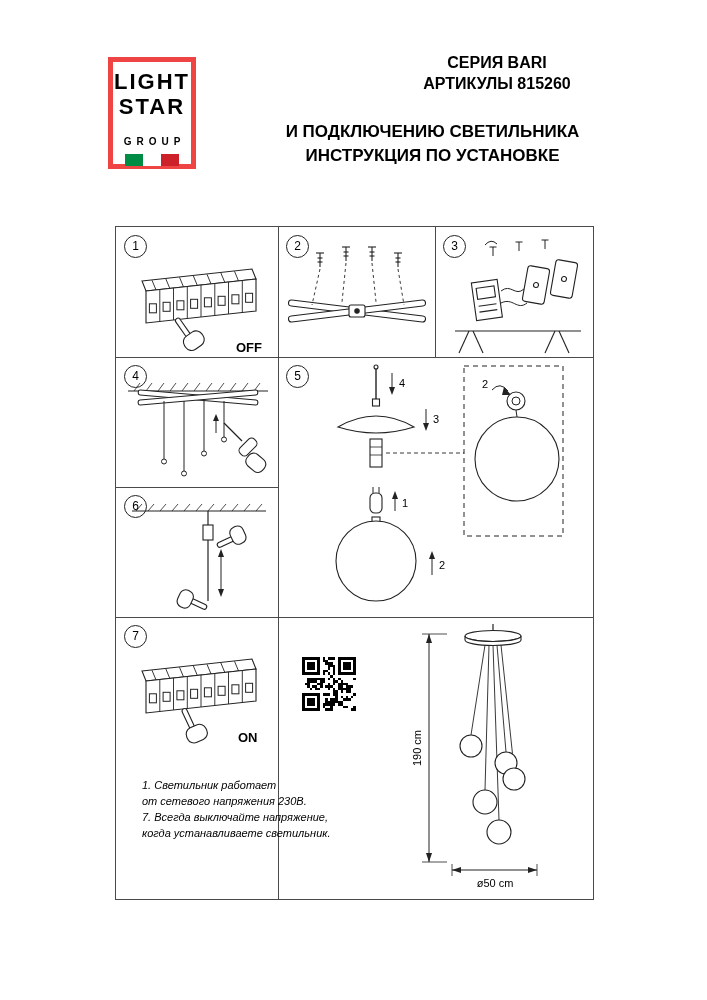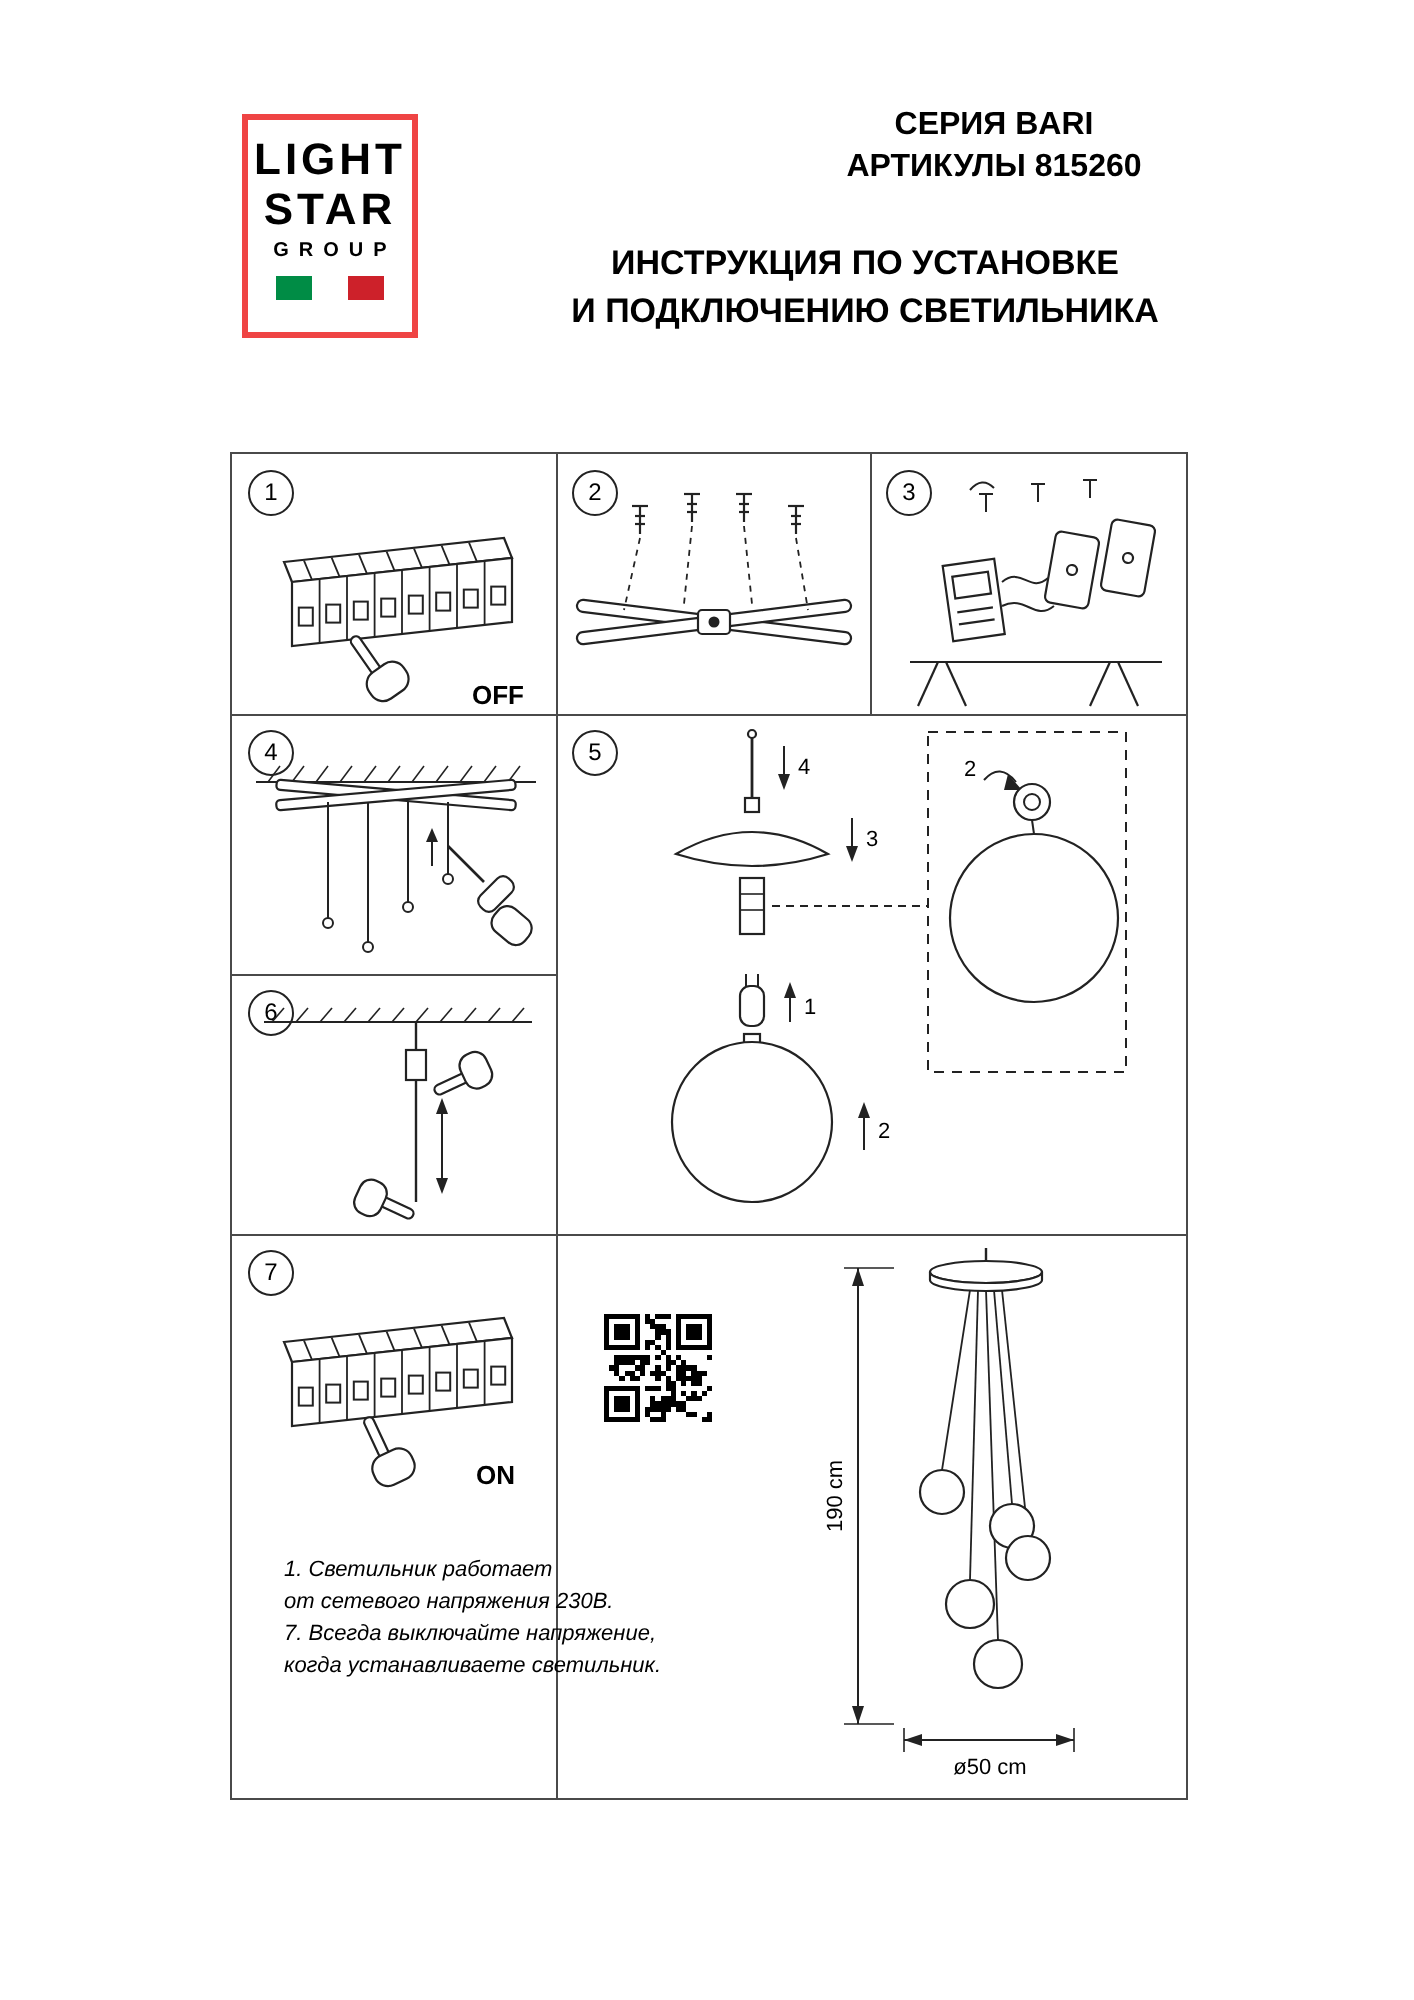--- a/index.html
+++ b/index.html
@@ -1,23 +1,23 @@
 <!DOCTYPE html>
 <html><head>
 <meta charset="utf-8">
 <style>
   html,body{margin:0;padding:0;background:#fff;}
   .page{position:relative;width:707px;height:1000px;background:#fff;overflow:hidden;
         font-family:"Liberation Sans",sans-serif;color:#000;}
   .abs{position:absolute;}
   
-  .logo{left:121px;top:57px;width:88px;height:112px;border:3px solid #ef4444;box-sizing:border-box;
+  .logo{left:108px;top:57px;width:88px;height:112px;border:5px solid #ef4444;box-sizing:border-box;
         text-align:center;padding-top:7px;}
   .logo-word{font-size:22px;font-weight:800;letter-spacing:2px;line-height:25px;}
-  .logo-group{font-size:10px;font-weight:600;letter-spacing:5px;margin-top:3px;text-indent:5px;}
+  .logo-group{font-size:10px;font-weight:600;letter-spacing:5px;margin-top:17px;text-indent:5px;}
   .logo-flag{display:block;margin:7px auto 0;}
   
   .series-block{right:105px;top:52px;width:210px;text-align:center;font-weight:700;font-size:16px;line-height:21px;}
   .title-block{left:260px;top:120px;width:345px;text-align:center;font-weight:700;font-size:17px;line-height:24px;}
   
   .table{left:115px;top:226px;width:477px;height:672px;border:1px solid #4a4a4a;box-sizing:content-box;}
   .ln{position:absolute;background:#4a4a4a;}
   .circle-num{position:absolute;width:21px;height:21px;border:1.2px solid #222;border-radius:50%;
               font-size:12px;line-height:21px;text-align:center;background:#fff;}
   .wf{fill:#fff;stroke:#222;stroke-width:1.1;}
@@ -40,22 +40,22 @@
       <rect x="18" y="0" width="18" height="12" fill="#FFFFFF"></rect>
       <rect x="36" y="0" width="18" height="12" fill="#CD212A"></rect>
     </svg>
   </div>
 
   <div class="abs series-block">
     <div>СЕРИЯ BARI</div>
     <div>АРТИКУЛЫ 815260</div>
   </div>
   <div class="abs title-block">
+    <div>И ПОДКЛЮЧЕНИЮ СВЕТИЛЬНИКА</div>
     <div>ИНСТРУКЦИЯ ПО УСТАНОВКЕ</div>
-    <div>И ПОДКЛЮЧЕНИЮ СВЕТИЛЬНИКА</div>
   </div>
 
   <div class="abs table">
 
     <div class="ln" style="left:162px;top:0;width:1px;height:672px"></div>
     <div class="ln" style="left:319px;top:0;width:1px;height:130px"></div>
     <div class="ln" style="left:0;top:130px;width:477px;height:1px"></div>
     <div class="ln" style="left:0;top:260px;width:162px;height:1px"></div>
     <div class="ln" style="left:0;top:390px;width:477px;height:1px"></div>
 

